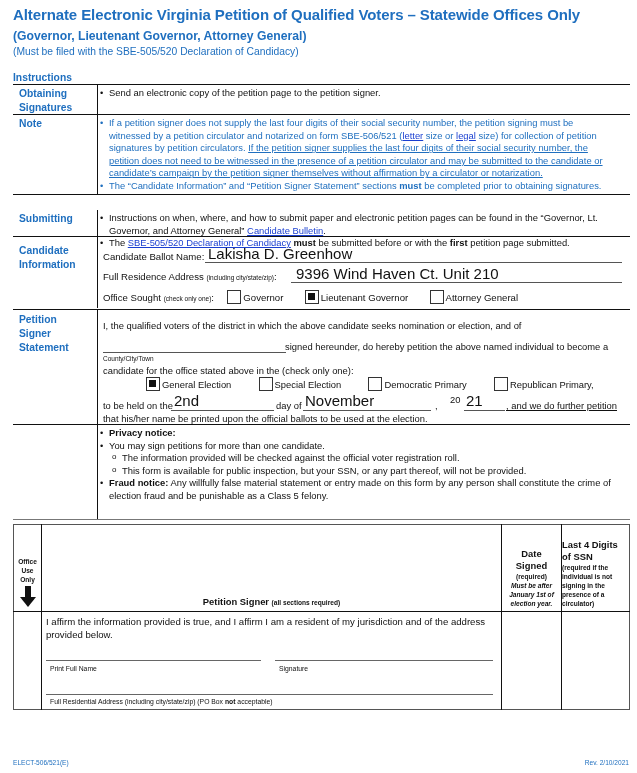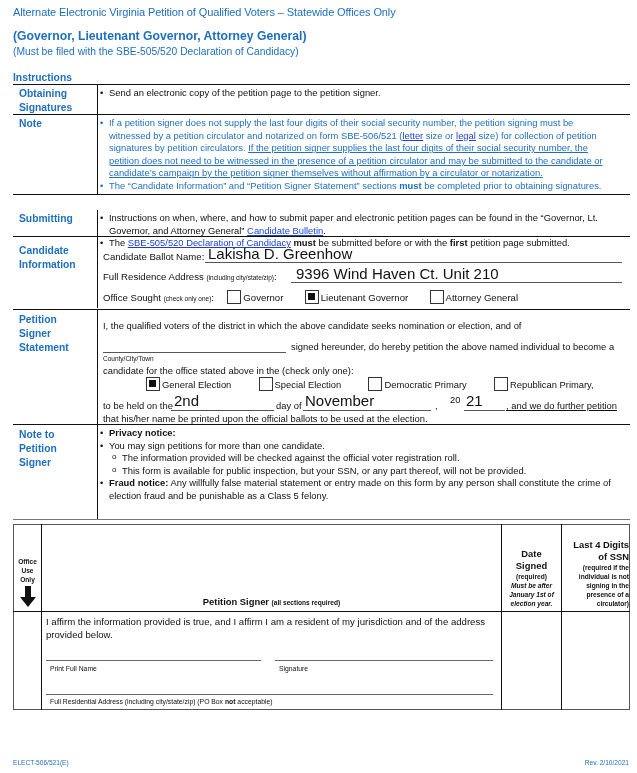--- a/index.html
+++ b/index.html
@@ -1,19 +1,19 @@
 <!DOCTYPE html>
 <html><head>
 <meta charset="utf-8">
 <style>
   html, body { margin:0; padding:0; background:#fff; }
   body { width:637px; height:773px; position:relative; overflow:hidden;
     font-family:"Liberation Sans", sans-serif; color:#111; font-size:9.4px; }
   .blue { color:#1f6fbf; }
-  .title { position:absolute; left:13px; top:6px; font-size:11px; font-weight:normal; color:#1f6fbf; letter-spacing:-0.1px; white-space:nowrap; }
+  .title { position:absolute; left:13px; top:6px; font-size:15px; font-weight:bold; color:#1f6fbf; letter-spacing:-0.1px; white-space:nowrap; }
   .subtitle { position:absolute; left:13px; top:29px; font-size:12.2px; font-weight:bold; color:#1f6fbf; white-space:nowrap; }
   .subtitle2 { position:absolute; left:13px; top:46px; font-size:10.3px; color:#1f6fbf; white-space:nowrap; }
   .instr-head { position:absolute; left:13px; top:72px; font-size:10.3px; font-weight:bold; color:#1f6fbf; }
   .sec { position:absolute; left:13px; width:617px; }
   .sec-label { position:absolute; left:6px; top:2px; width:68px; font-size:10.3px; font-weight:bold; color:#1f6fbf; line-height:14px; }
   .sec-body { position:absolute; left:84px; top:0; right:0; bottom:0; border-left:1.5px solid #111; }
   .bul { position:relative; padding-left:11px; line-height:12.6px; white-space:nowrap; }
   .bul::before { content:"•"; position:absolute; left:2px; top:0; }
   .sub { position:relative; padding-left:24px; line-height:12.6px; white-space:nowrap; }
   .sub::before { content:"o"; position:absolute; left:14px; top:-1px; font-size:8px; }
@@ -91,21 +91,21 @@
     </div>
   </div>
 </div>
 <div class="hline" style="top:309px;"></div>
 
 <div class="sec" style="top:310px;height:114px;">
   <div class="sec-label" style="top:3px;">Petition Signer Statement</div>
   <div class="sec-body">
     <div style="position:absolute;left:5px;top:10px;white-space:nowrap;">I, the qualified voters of the district in which the above candidate seeks nomination or election, and of</div>
     <div class="fieldline" style="left:5px;width:183px;top:42px;"></div>
-    <div style="position:absolute;left:193px;top:31px;white-space:nowrap;">signed hereunder, do hereby petition the above named individual to become a</div>
+    <div style="position:absolute;left:187px;top:31px;white-space:nowrap;">signed hereunder, do hereby petition the above named individual to become a</div>
     <div style="position:absolute;left:5px;top:45px;font-size:6.5px;">County/City/Town</div>
     <div style="position:absolute;left:5px;top:55px;white-space:nowrap;">candidate for the office stated above in the (check only one):</div>
     <div style="position:absolute;left:48px;top:67px;white-space:nowrap;">
       <span><span class="cb checked"></span><span>General Election</span></span>
       <span style="display:inline-block;width:22px;"></span>
       <span><span class="cb"></span><span>Special Election</span></span>
       <span style="display:inline-block;width:22px;"></span>
       <span><span class="cb"></span><span>Democratic Primary</span></span>
       <span style="display:inline-block;width:22px;"></span>
       <span><span class="cb"></span><span>Republican Primary,</span></span>
@@ -120,21 +120,20 @@
     <div style="position:absolute;left:352px;top:84px;">20</div>
     <div class="fieldline" style="left:366px;width:41px;top:100px;"></div>
     <span class="hand" style="left:368px;top:82px;">21</span>
     <div style="position:absolute;left:408px;top:90px;white-space:nowrap;text-decoration:underline;">, and we do further petition</div>
     <div style="position:absolute;left:5px;top:103px;white-space:nowrap;">that his/her name be printed upon the official ballots to be used at the election.</div>
   </div>
 </div>
 <div class="hline" style="top:424px;"></div>
 
 <div class="sec" style="top:425px;height:94px;">
-  <div class="sec-label" style="top:3px;">Note to Petition Signer</div>
   <div class="sec-body" style="padding-top:2px;">
     <div class="bul"><b>Privacy notice:</b></div>
     <div class="bul">You may sign petitions for more than one candidate.</div>
     <div class="sub">The information provided will be checked against the official voter registration roll.</div>
     <div class="sub">This form is available for public inspection, but your SSN, or any part thereof, will not be provided.</div>
     <div class="bul"><b>Fraud notice:</b><span> Any willfully false material statement or entry made on this form by any person shall constitute the crime of</span></div>
     <div style="padding-left:11px;line-height:12.6px;white-space:nowrap;">election fraud and be punishable as a Class 5 felony.</div>
   </div>
 </div>
 <div class="hline" style="top:519px;border-top-color:#777;"></div>
@@ -150,21 +149,21 @@
           </svg>
     </td>
     <td style="text-align:center;font-size:9.4px;padding-bottom:4px;border-top:none;">
       <b>Petition Signer</b> <b class="small" style="font-size:6.6px;">(all sections required)</b>
     </td>
     <td style="width:59px;text-align:center;padding-bottom:3px;border-top:none;">
       <div style="font-weight:bold;font-size:9.4px;line-height:12px;width:40px;margin:0 auto;">Date Signed</div>
       <div style="font-size:6.6px;font-weight:bold;line-height:9px;">(required)</div>
       <div style="font-size:6.6px;font-weight:bold;font-style:italic;line-height:9px;">Must be after January 1st of election year.</div>
     </td>
-    <td style="width:67px;text-align:right;padding-bottom:3px;border-top:none;border-right:none;">
+    <td style="width:67px;text-align:left;padding-bottom:3px;border-top:none;border-right:none;">
       <div style="font-weight:bold;font-size:9.4px;line-height:12px;">Last 4 Digits of SSN</div>
       <div style="font-size:6.6px;font-weight:bold;line-height:9px;">(required if the individual is not signing in the presence of a circulator)</div>
     </td>
   </tr>
   <tr style="height:98px;">
     <td style="border-left:none;border-bottom:none;"></td>
     <td style="vertical-align:top;position:relative;border-bottom:none;">
       <div style="padding:3px 4px 0 4px;font-size:9.6px;line-height:13px;">I affirm the information provided is true, and I affirm I am a resident of my jurisdiction and of the address provided below.</div>
       <div class="fieldline" style="left:4px;width:215px;top:48px;border-bottom-color:#666;"></div>
       <div style="position:absolute;left:8px;top:53px;font-size:6.8px;">Print Full Name</div>

